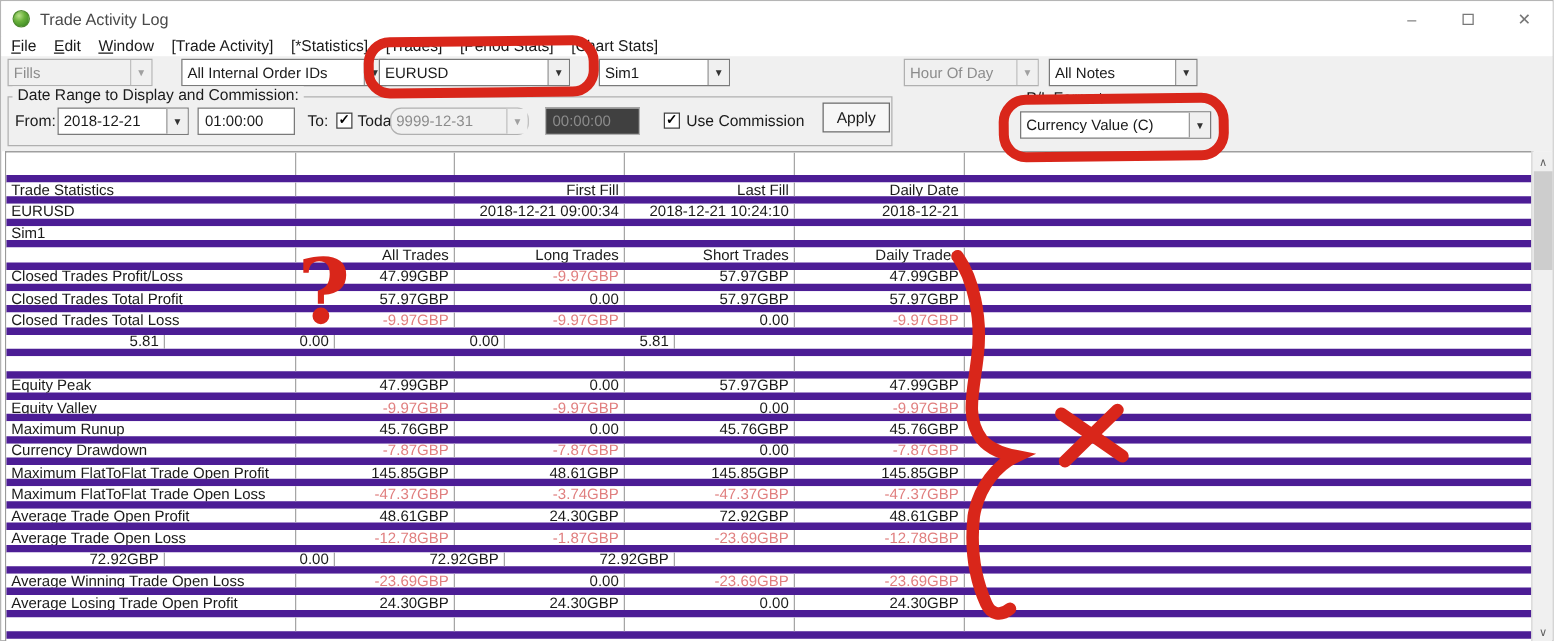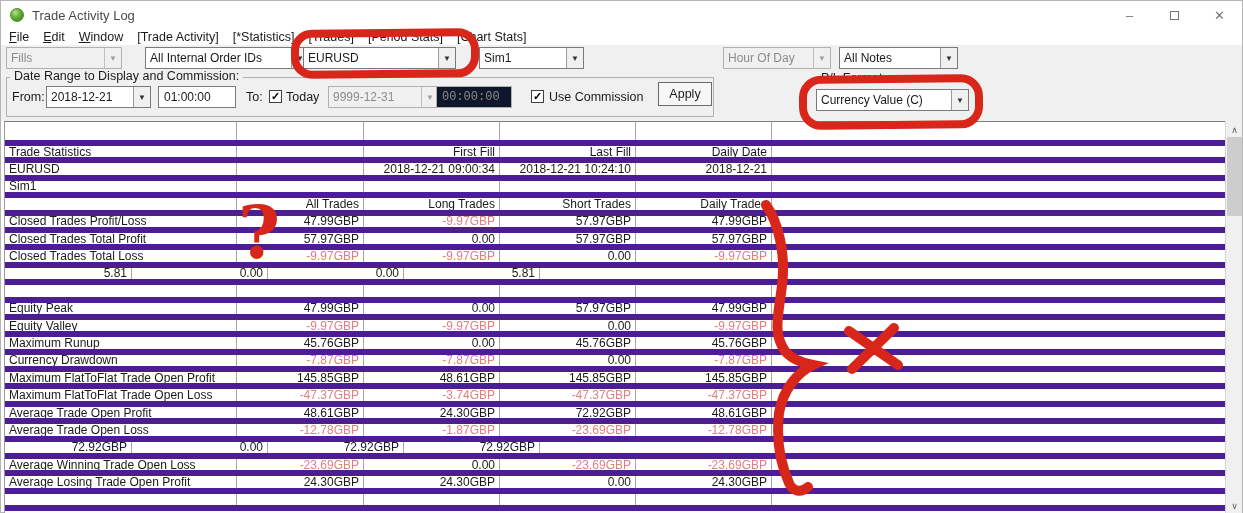--- a/index.html
+++ b/index.html
@@ -25,21 +25,21 @@
   
   .band { position:absolute; left:0; top:44px; width:100%; height:76px; background:#f0f0f0; }
 
   .combo { position:absolute; height:22px; background:#fff; border:1px solid #7a7a7a; display:flex; align-items:center; }
   .combo .val { flex:1; padding-left:4px; overflow:hidden; white-space:nowrap; }
   .combo .dd { width:17px; height:100%; background:#f0f0f0; border-left:1px solid #9a9a9a; display:flex; align-items:center; justify-content:center; font-size:8px; color:#333; }
   .combo.disabled { background:#f0f0f0; border-color:#b0b0b0; color:#8c8c8c; }
   .combo.disabled .dd { color:#a0a0a0; border-left-color:#c0c0c0; }
 
   .field { position:absolute; height:22px; background:#fff; border:1px solid #7a7a7a; display:flex; align-items:center; padding-left:5px; }
-  .field.disabled { background:#0f172a; border-color:#b0b0b0; color:#8c8c8c;font-family:Liberation Mono, monospace; }
+  .field.disabled { background:#404040; border-color:#b0b0b0; color:#8c8c8c; }
 
   .groupbox { position:absolute; left:5px; top:32px; width:708px; height:40px; border:1px solid #b0b0b0; }
   .group-label { position:absolute; left:9px; top:24px; background:#f0f0f0; padding:0 4px; font-size:12.5px; }
 
   .lbl { position:absolute; font-size:12.5px; white-space:nowrap; }
 
   .checkbox { position:absolute; width:13px; height:13px; background:#fff; border:1px solid #404040; font-size:11px; line-height:11px; text-align:center; color:#000; font-weight:bold; }
 
   .btn { position:absolute; background:#f7f7f7; border:1px solid #6a6a6a; display:flex; align-items:center; justify-content:center; font-size:12.5px; }
 
@@ -127,21 +127,21 @@
     <div class="combo" style="left:45px; top:41px; width:105px;">
       <span class="val">2018-12-21</span>
       <span class="dd">▼</span>
     </div>
     <div class="field" style="left:157px; top:41px; width:78px;">
       <span>01:00:00</span>
     </div>
     <span class="lbl" style="left:245px; top:45px;">To:</span>
     <div class="checkbox" style="left:268px; top:45px;">✓</div>
     <span class="lbl" style="left:285px; top:45px;">Today</span>
-    <div class="combo disabled" style="left:327px; top:41px; width:111px;">
+    <div class="combo disabled" style="left:311px; top:41px; width:111px;border-radius:9px;">
       <span class="val">9999-12-31</span>
       <span class="dd">▼</span>
     </div>
     <div class="field disabled" style="left:435px; top:41px; width:76px;">
       <span>00:00:00</span>
     </div>
     <div class="checkbox" style="left:530px; top:45px;">✓</div>
     <span class="lbl" style="left:548px; top:45px;">Use Commission</span>
     <div class="btn" style="left:657px; top:37px; width:54px; height:24px;">Apply</div>
 

